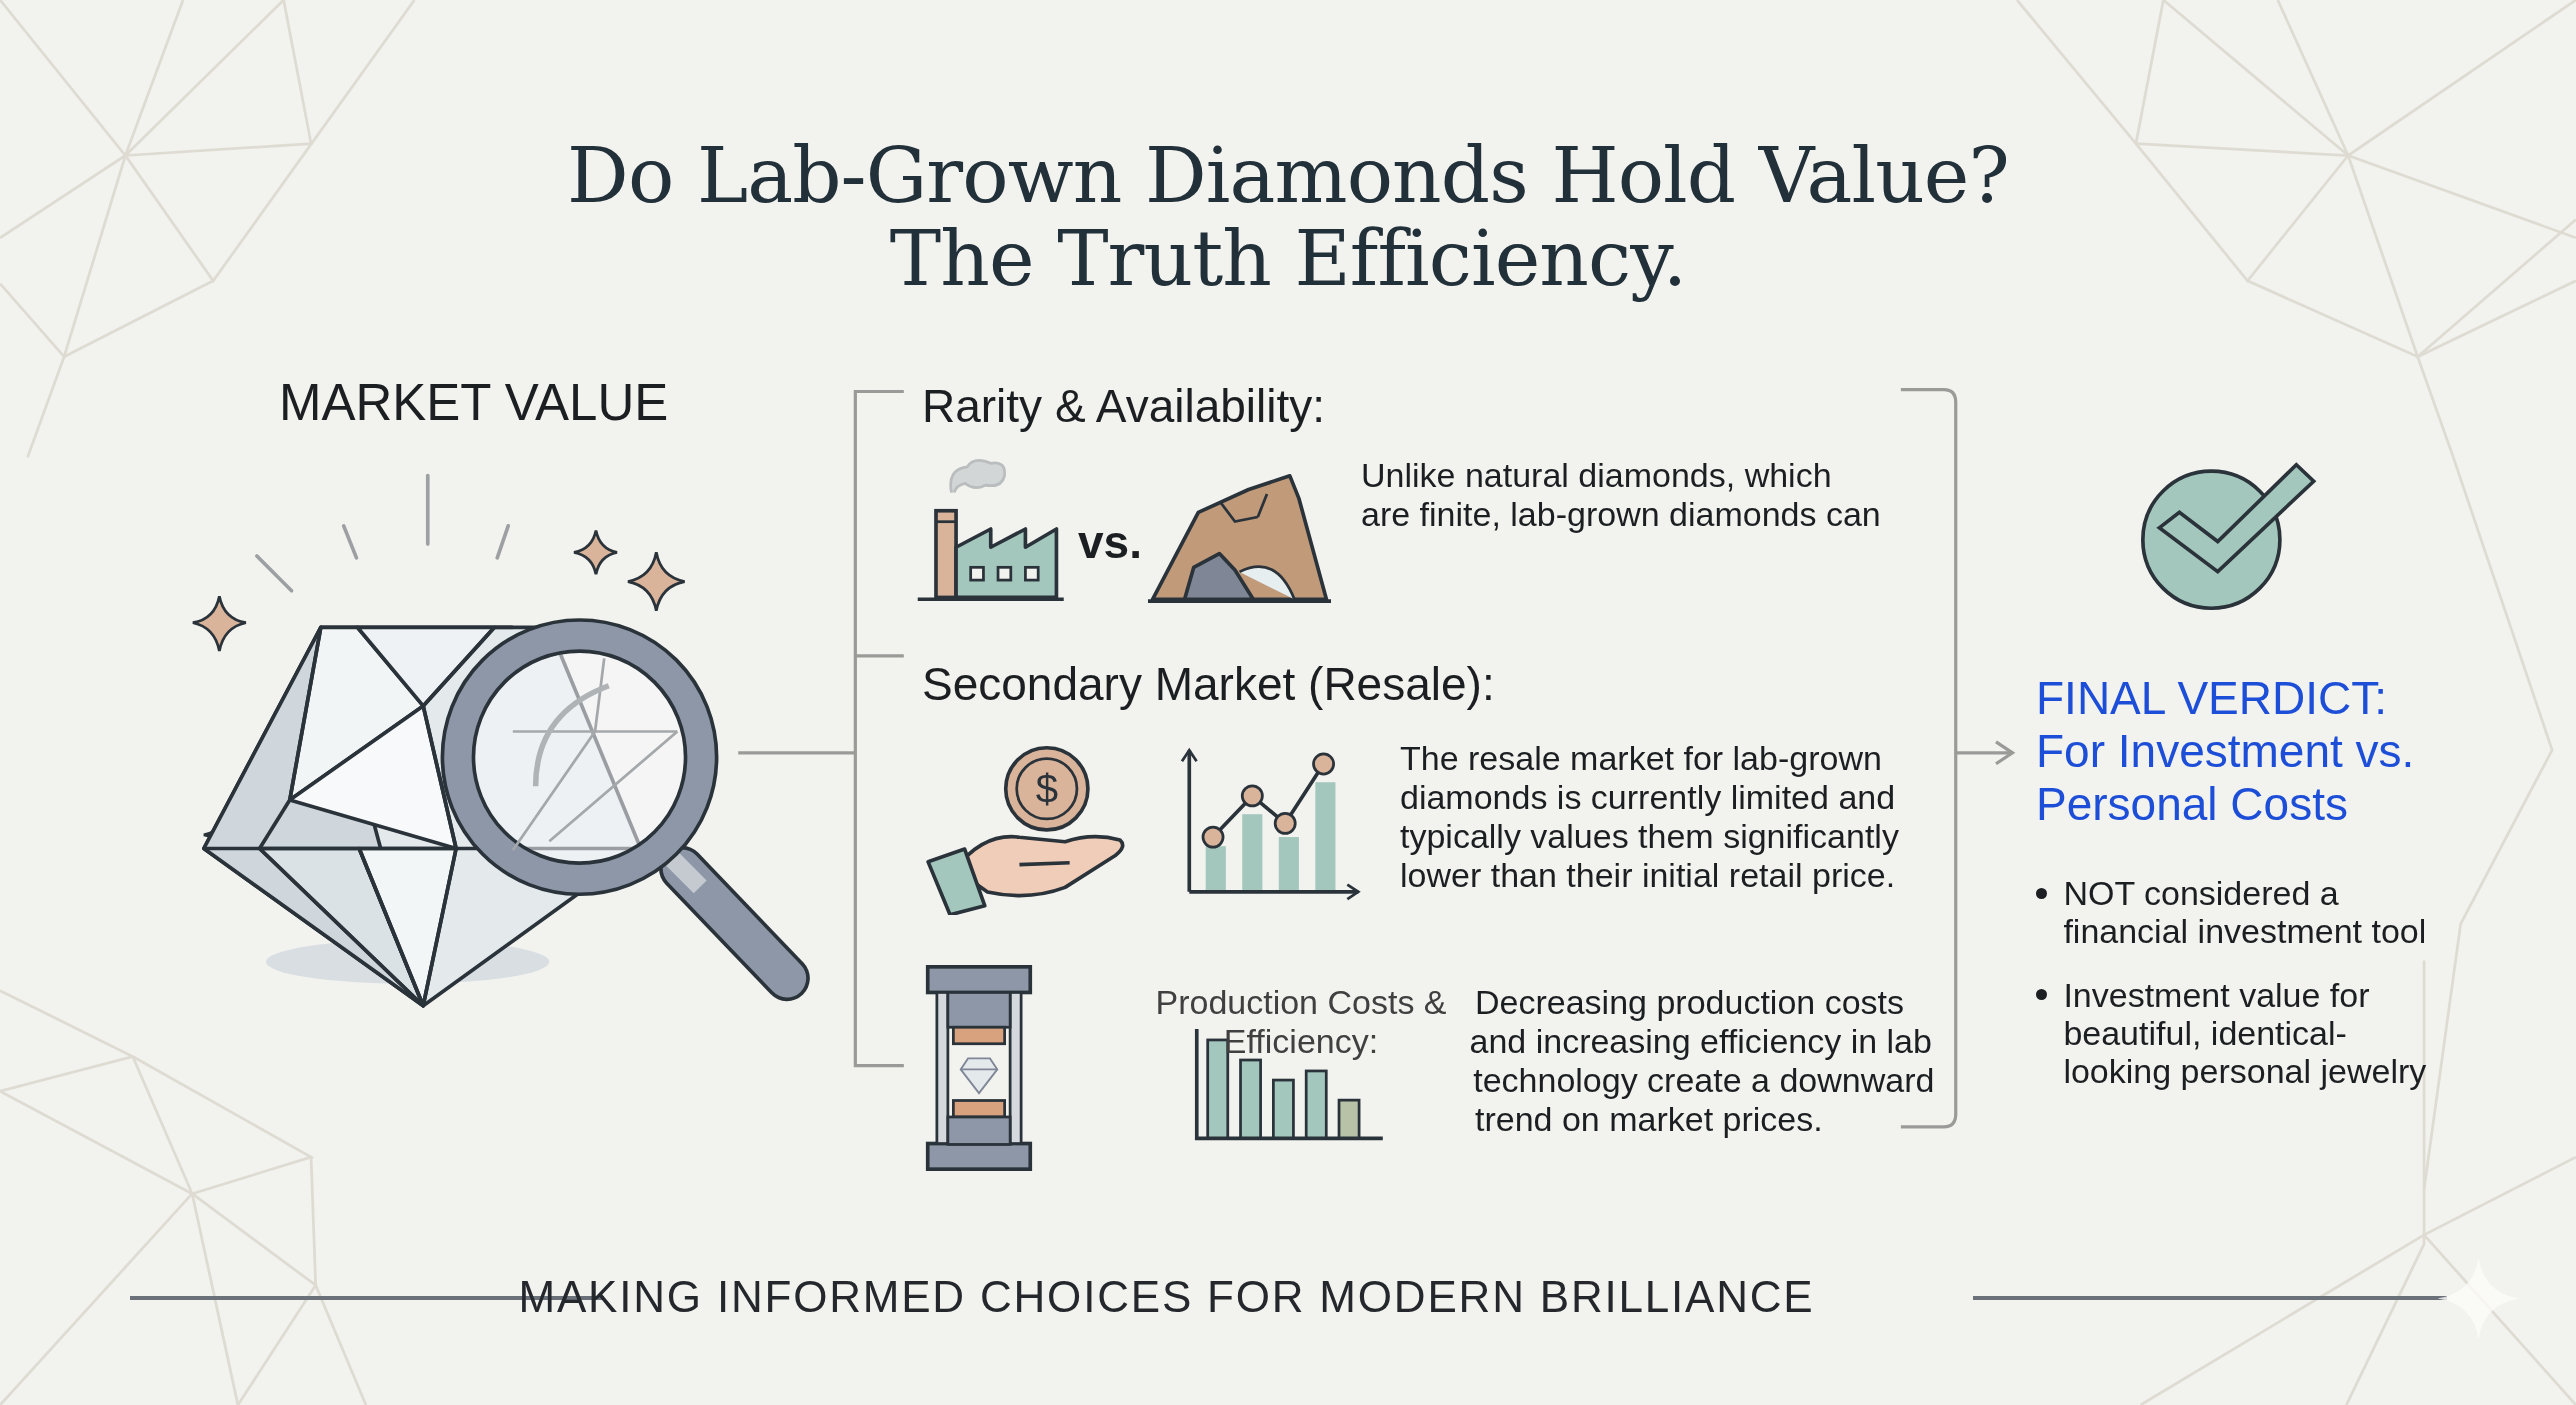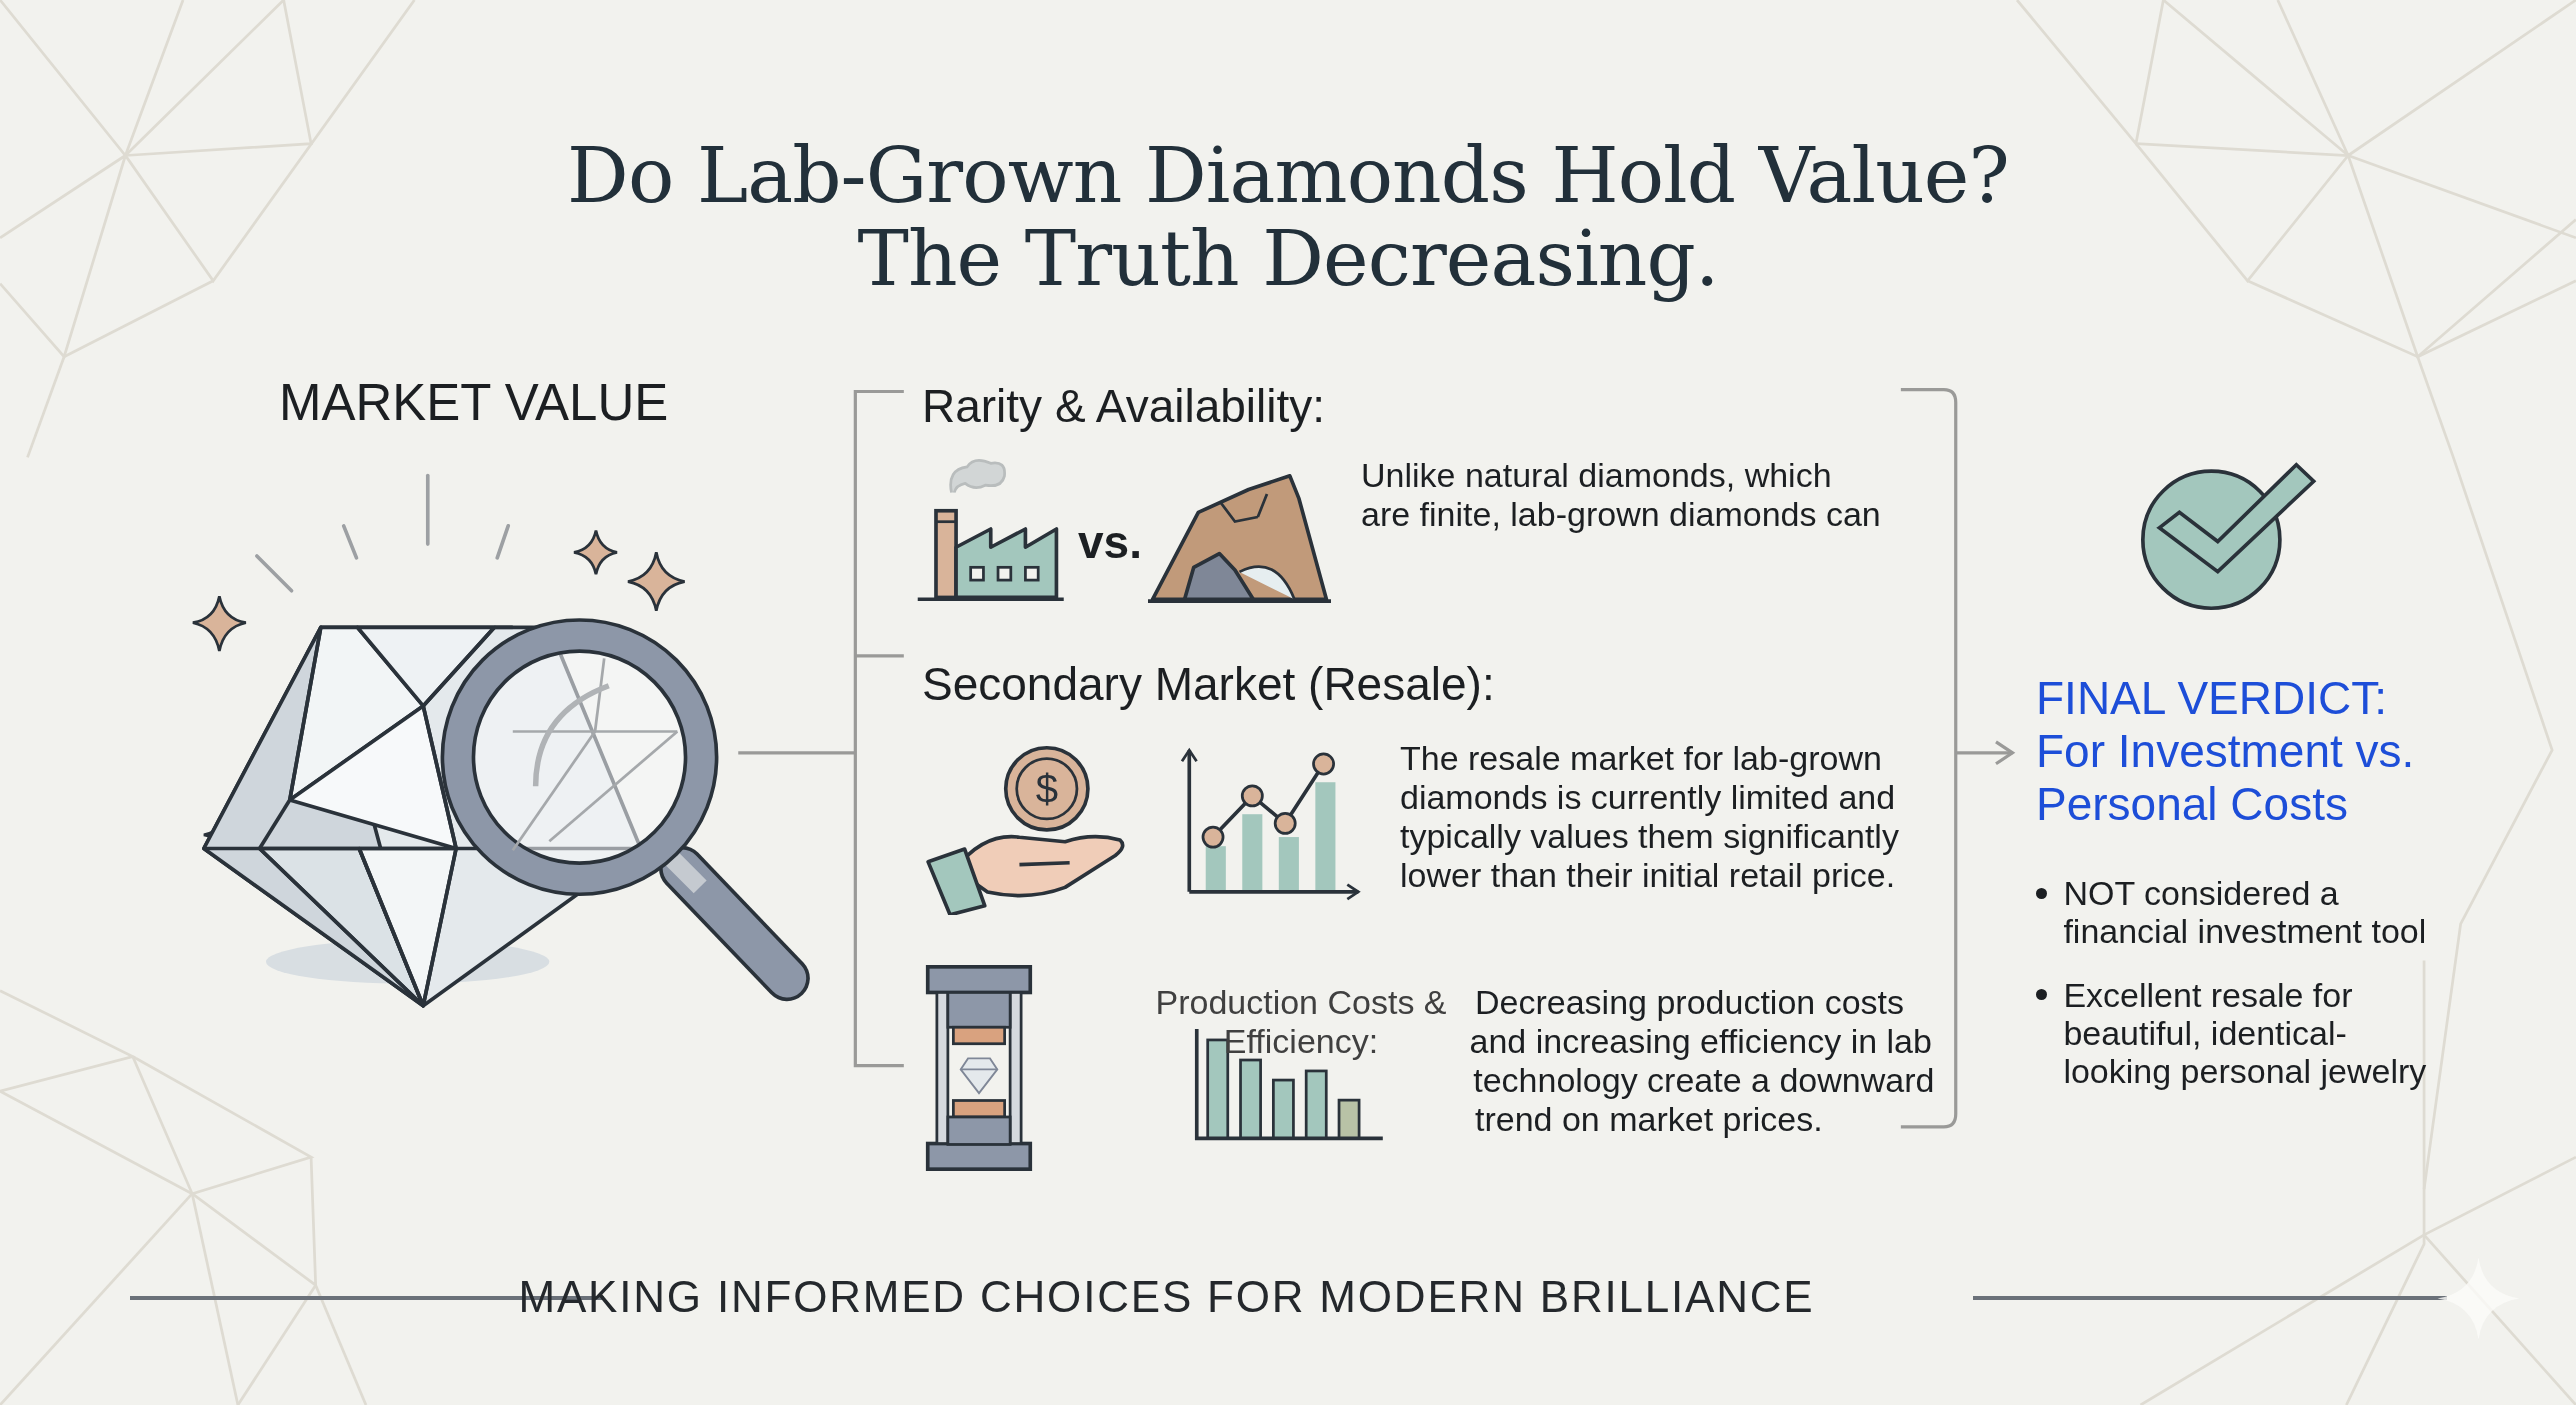--- a/index.html
+++ b/index.html
@@ -51,21 +51,21 @@
     <polyline points="345,1405 260,1536"></polyline>
     <polyline points="345,1405 400,1536"></polyline>
 
     <polyline points="2650,1050 2650,1360 2565,1536"></polyline>
     <polyline points="2816,1265 2650,1350 2340,1536"></polyline>
     <polyline points="2650,1350 2816,1536"></polyline>
   </g>
 </svg>
 
 <div class="title l1">Do Lab-Grown Diamonds Hold Value?</div>
-<div class="title l2">The Truth Decreasing.</div>
+<div class="title l2">The Truth Efficiency.</div>
 
 <div class="mv-label">MARKET VALUE</div>
 
 <svg class="abs" style="left:165px;top:439px;width:659px;height:585px" viewBox="180 480 720 640">
 
   <ellipse cx="445" cy="1052" rx="155" ry="24" fill="#d8dee2"></ellipse>
 
   <g stroke="#9da0a3" stroke-width="4" stroke-linecap="round">
     <line x1="467" y1="520" x2="467" y2="595"></line>
     <line x1="375" y1="575" x2="389" y2="610"></line>
@@ -224,21 +224,21 @@
   <div>Personal Costs</div>
 </div>
 <ul class="verdict-list">
   <li>
     <span class="bullet"></span>
     <div>NOT considered a</div>
     <div>financial investment tool</div>
   </li>
   <li>
     <span class="bullet"></span>
-    <div>Excellent resale for</div>
+    <div>Investment value for</div>
     <div>beautiful, identical-</div>
     <div>looking personal jewelry</div>
   </li>
 </ul>
 
 <div class="footer-rule" style="left:130px;width:474px"></div>
 <div class="footer-txt">MAKING INFORMED CHOICES FOR MODERN BRILLIANCE</div>
 <div class="footer-rule" style="left:1973px;width:474px"></div>
 
 <svg class="abs" style="left:2433px;top:1253px;width:91px;height:91px" viewBox="0 0 100 100">

